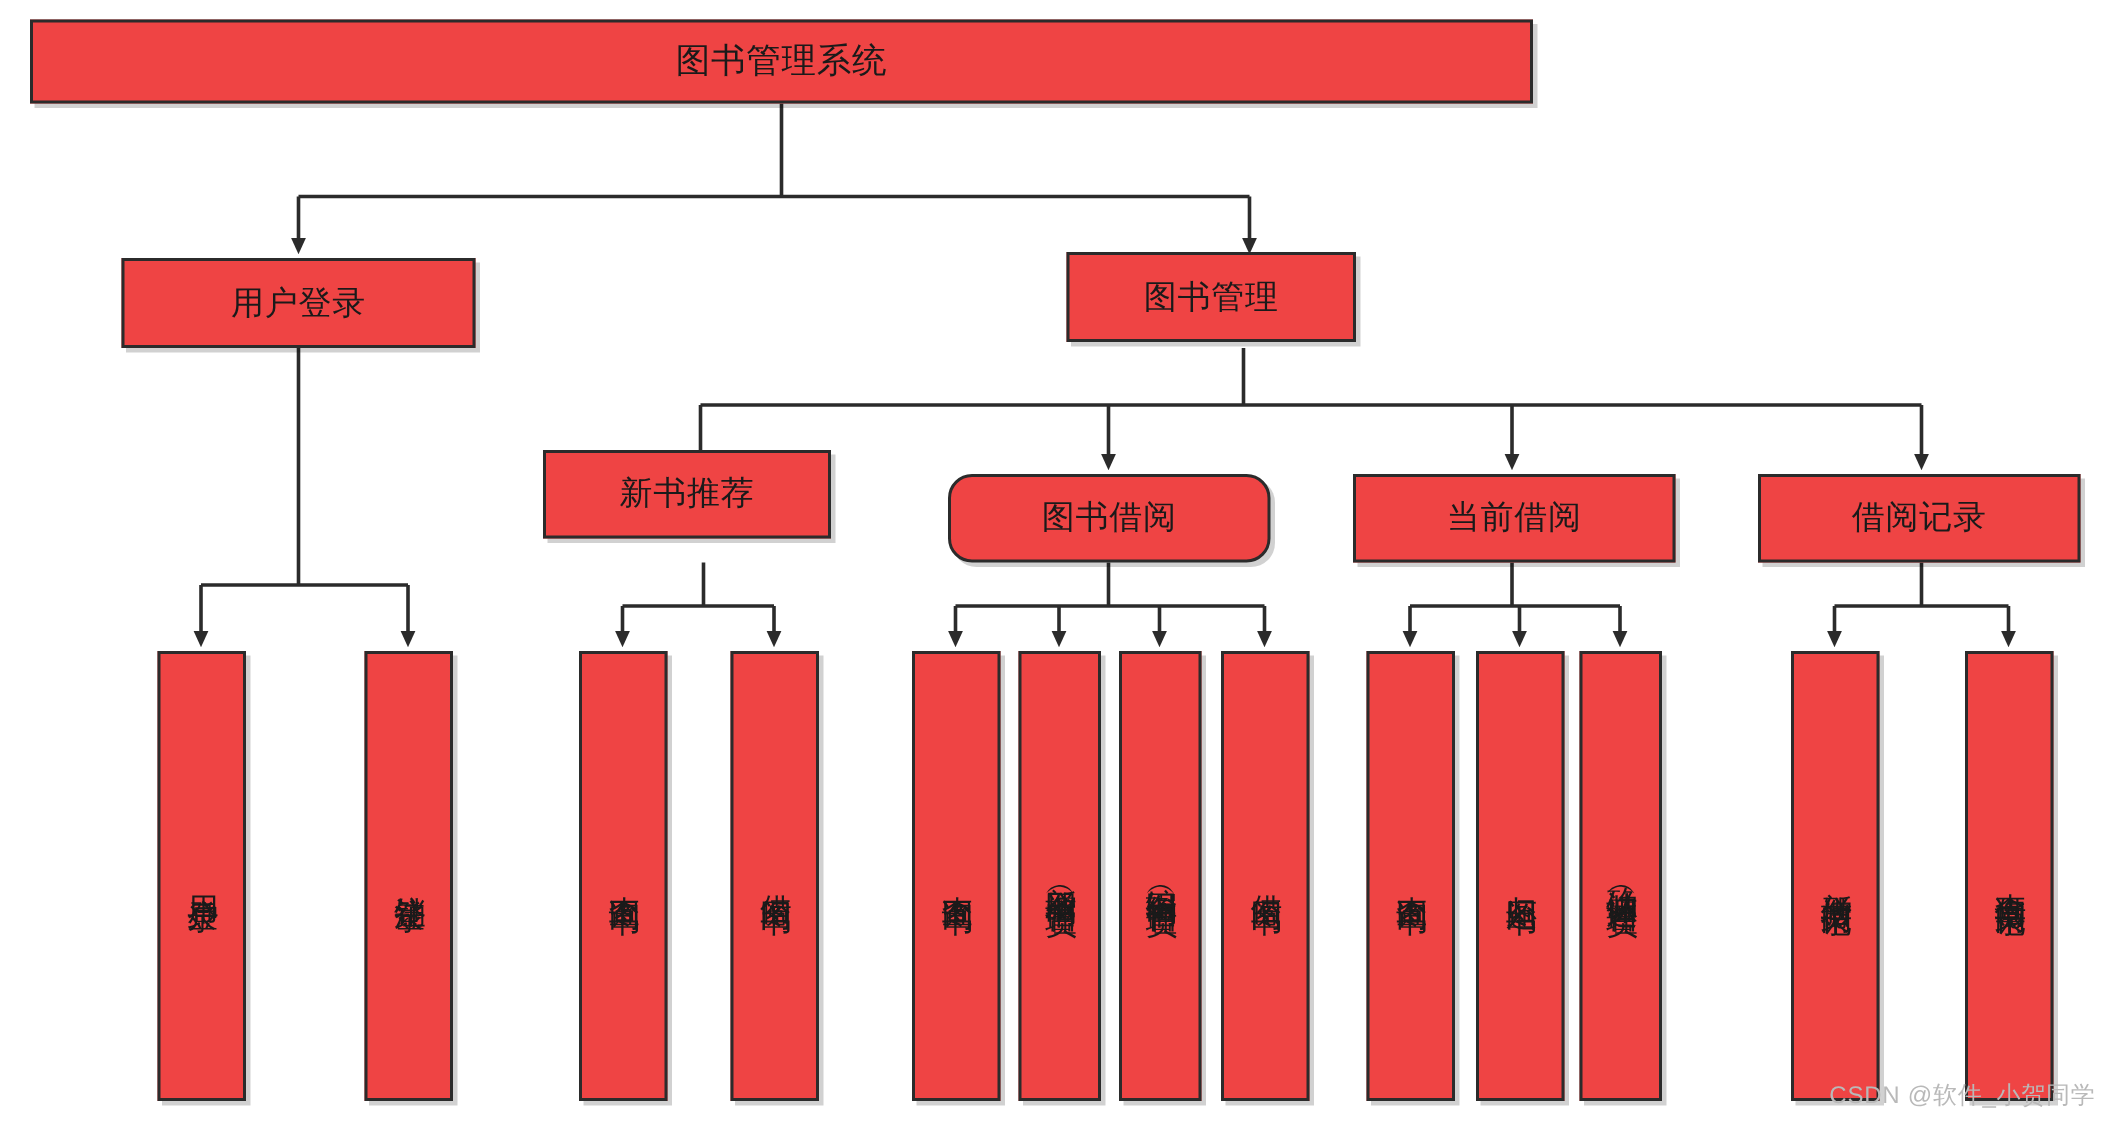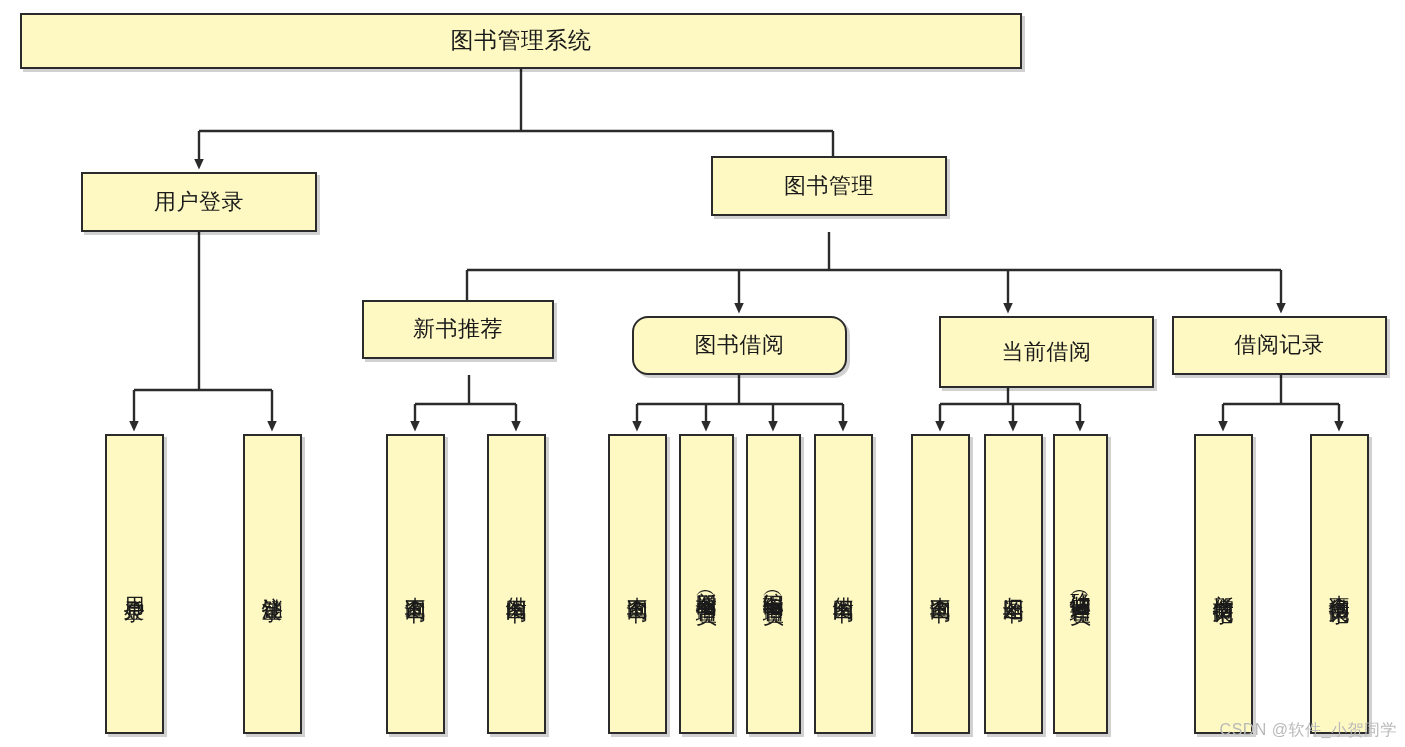--- a/index.html
+++ b/index.html
@@ -20,21 +20,21 @@
   #diagram-svg {
     position: absolute;
     left: 0;
     top: 0;
     width: 1405px;
     height: 747px;
   }
   .node-box {
     position: absolute;
     box-sizing: border-box;
-    background: #fef9c3;
+    background: #ef4444;
     border: 2px solid #2b2b2b;
     box-shadow: 3px 3px 0 rgba(0,0,0,0.18);
     display: flex;
     align-items: center;
     justify-content: center;
     overflow: hidden;
   }
   .node-label-h {
     font-size: 22px;
     color: #1a1a1a;
@@ -121,31 +121,31 @@
     </g>
   </svg>
 
   <div class="node-box root-box" style="left:20px;top:13px;width:1002px;height:56px;">
     <span class="node-label-h">图书管理系统</span>
   </div>
 
   <div class="node-box" style="left:81px;top:172px;width:236px;height:60px;">
     <span class="node-label-h">用户登录</span>
   </div>
-  <div class="node-box" style="left:711px;top:156px;width:236px;height:60px;">
+  <div class="node-box" style="left:711px;top:168px;width:193px;height:60px;">
     <span class="node-label-h">图书管理</span>
   </div>
 
   <div class="node-box" style="left:362px;top:300px;width:192px;height:59px;">
     <span class="node-label-h">新书推荐</span>
   </div>
   <div class="node-box" style="left:632px;top:316px;width:215px;height:59px;border-radius:16px;">
     <span class="node-label-h">图书借阅</span>
   </div>
-  <div class="node-box" style="left:902px;top:316px;width:215px;height:72px;margin-left:37px;">
+  <div class="node-box" style="left:902px;top:316px;width:215px;height:59px;">
     <span class="node-label-h">当前借阅</span>
   </div>
   <div class="node-box" style="left:1172px;top:316px;width:215px;height:59px;text-align:center;">
     <span class="node-label-h">借阅记录</span>
   </div>
 
   <div class="node-box" style="left:105px;top:434px;width:59px;height:300px;">
     <span class="node-label-v">用户登录</span>
   </div>
   <div class="node-box" style="left:243px;top:434px;width:59px;height:300px;">

